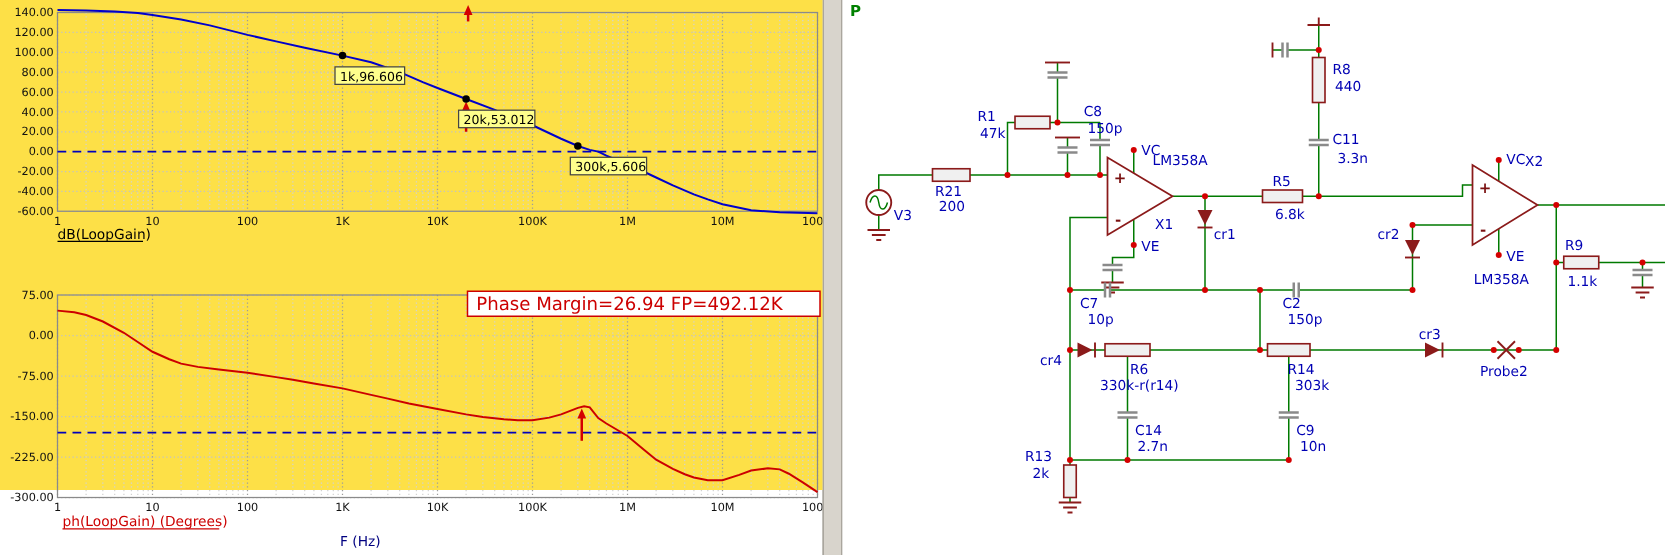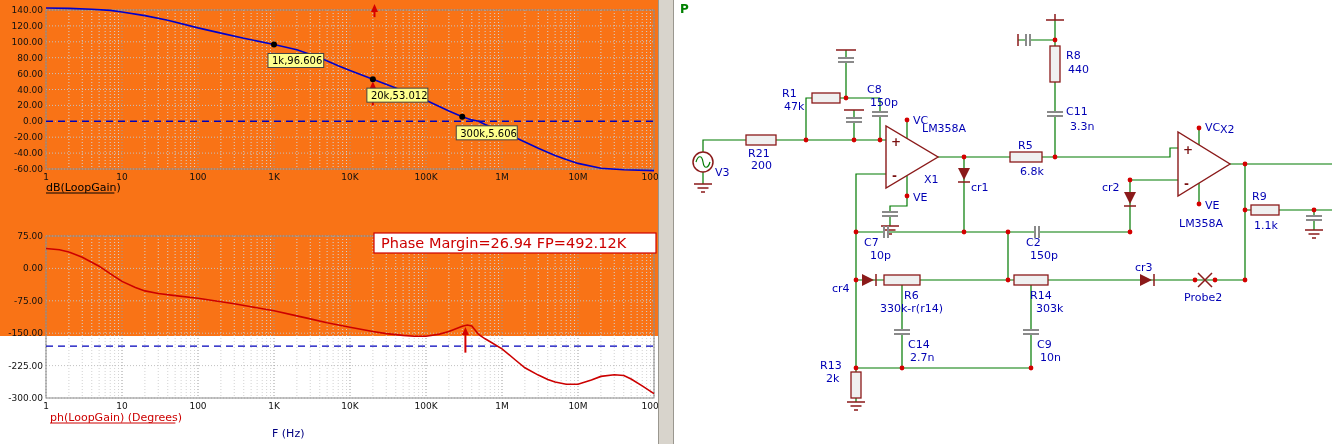--- a/index.html
+++ b/index.html
@@ -1,18 +1,18 @@
 <!DOCTYPE html>
 <html><head>
 <meta charset="utf-8">
 <style>
   html,body{margin:0;padding:0;}
   body{width:1332px;height:444px;display:flex;background:#ffffff;overflow:hidden;
        font-family:"Liberation Sans",sans-serif;}
-  .left-pane{width:658px;height:336px;position:relative;background:#f97316;flex:0 0 auto;}
+  .left-pane{width:658px;height:392px;position:relative;background:#fde047;flex:0 0 auto;}
   .splitter{width:16px;height:444px;background:#d8d4cc;border-left:1px solid #9a978f;
             border-right:1px solid #9a978f;box-sizing:border-box;flex:0 0 auto;}
   .right-pane{width:658px;height:444px;background:#ffffff;flex:0 0 auto;}
   svg{display:block;}
   
   .tick{font:9px "DejaVu Sans",sans-serif;fill:#111111;}
   .mkr{font:10px "DejaVu Sans",sans-serif;fill:#000000;}
   .trace-label{font:11px "DejaVu Sans",sans-serif;}
   .anno{font:14.5px "DejaVu Sans",sans-serif;fill:#cc0000;}
   

